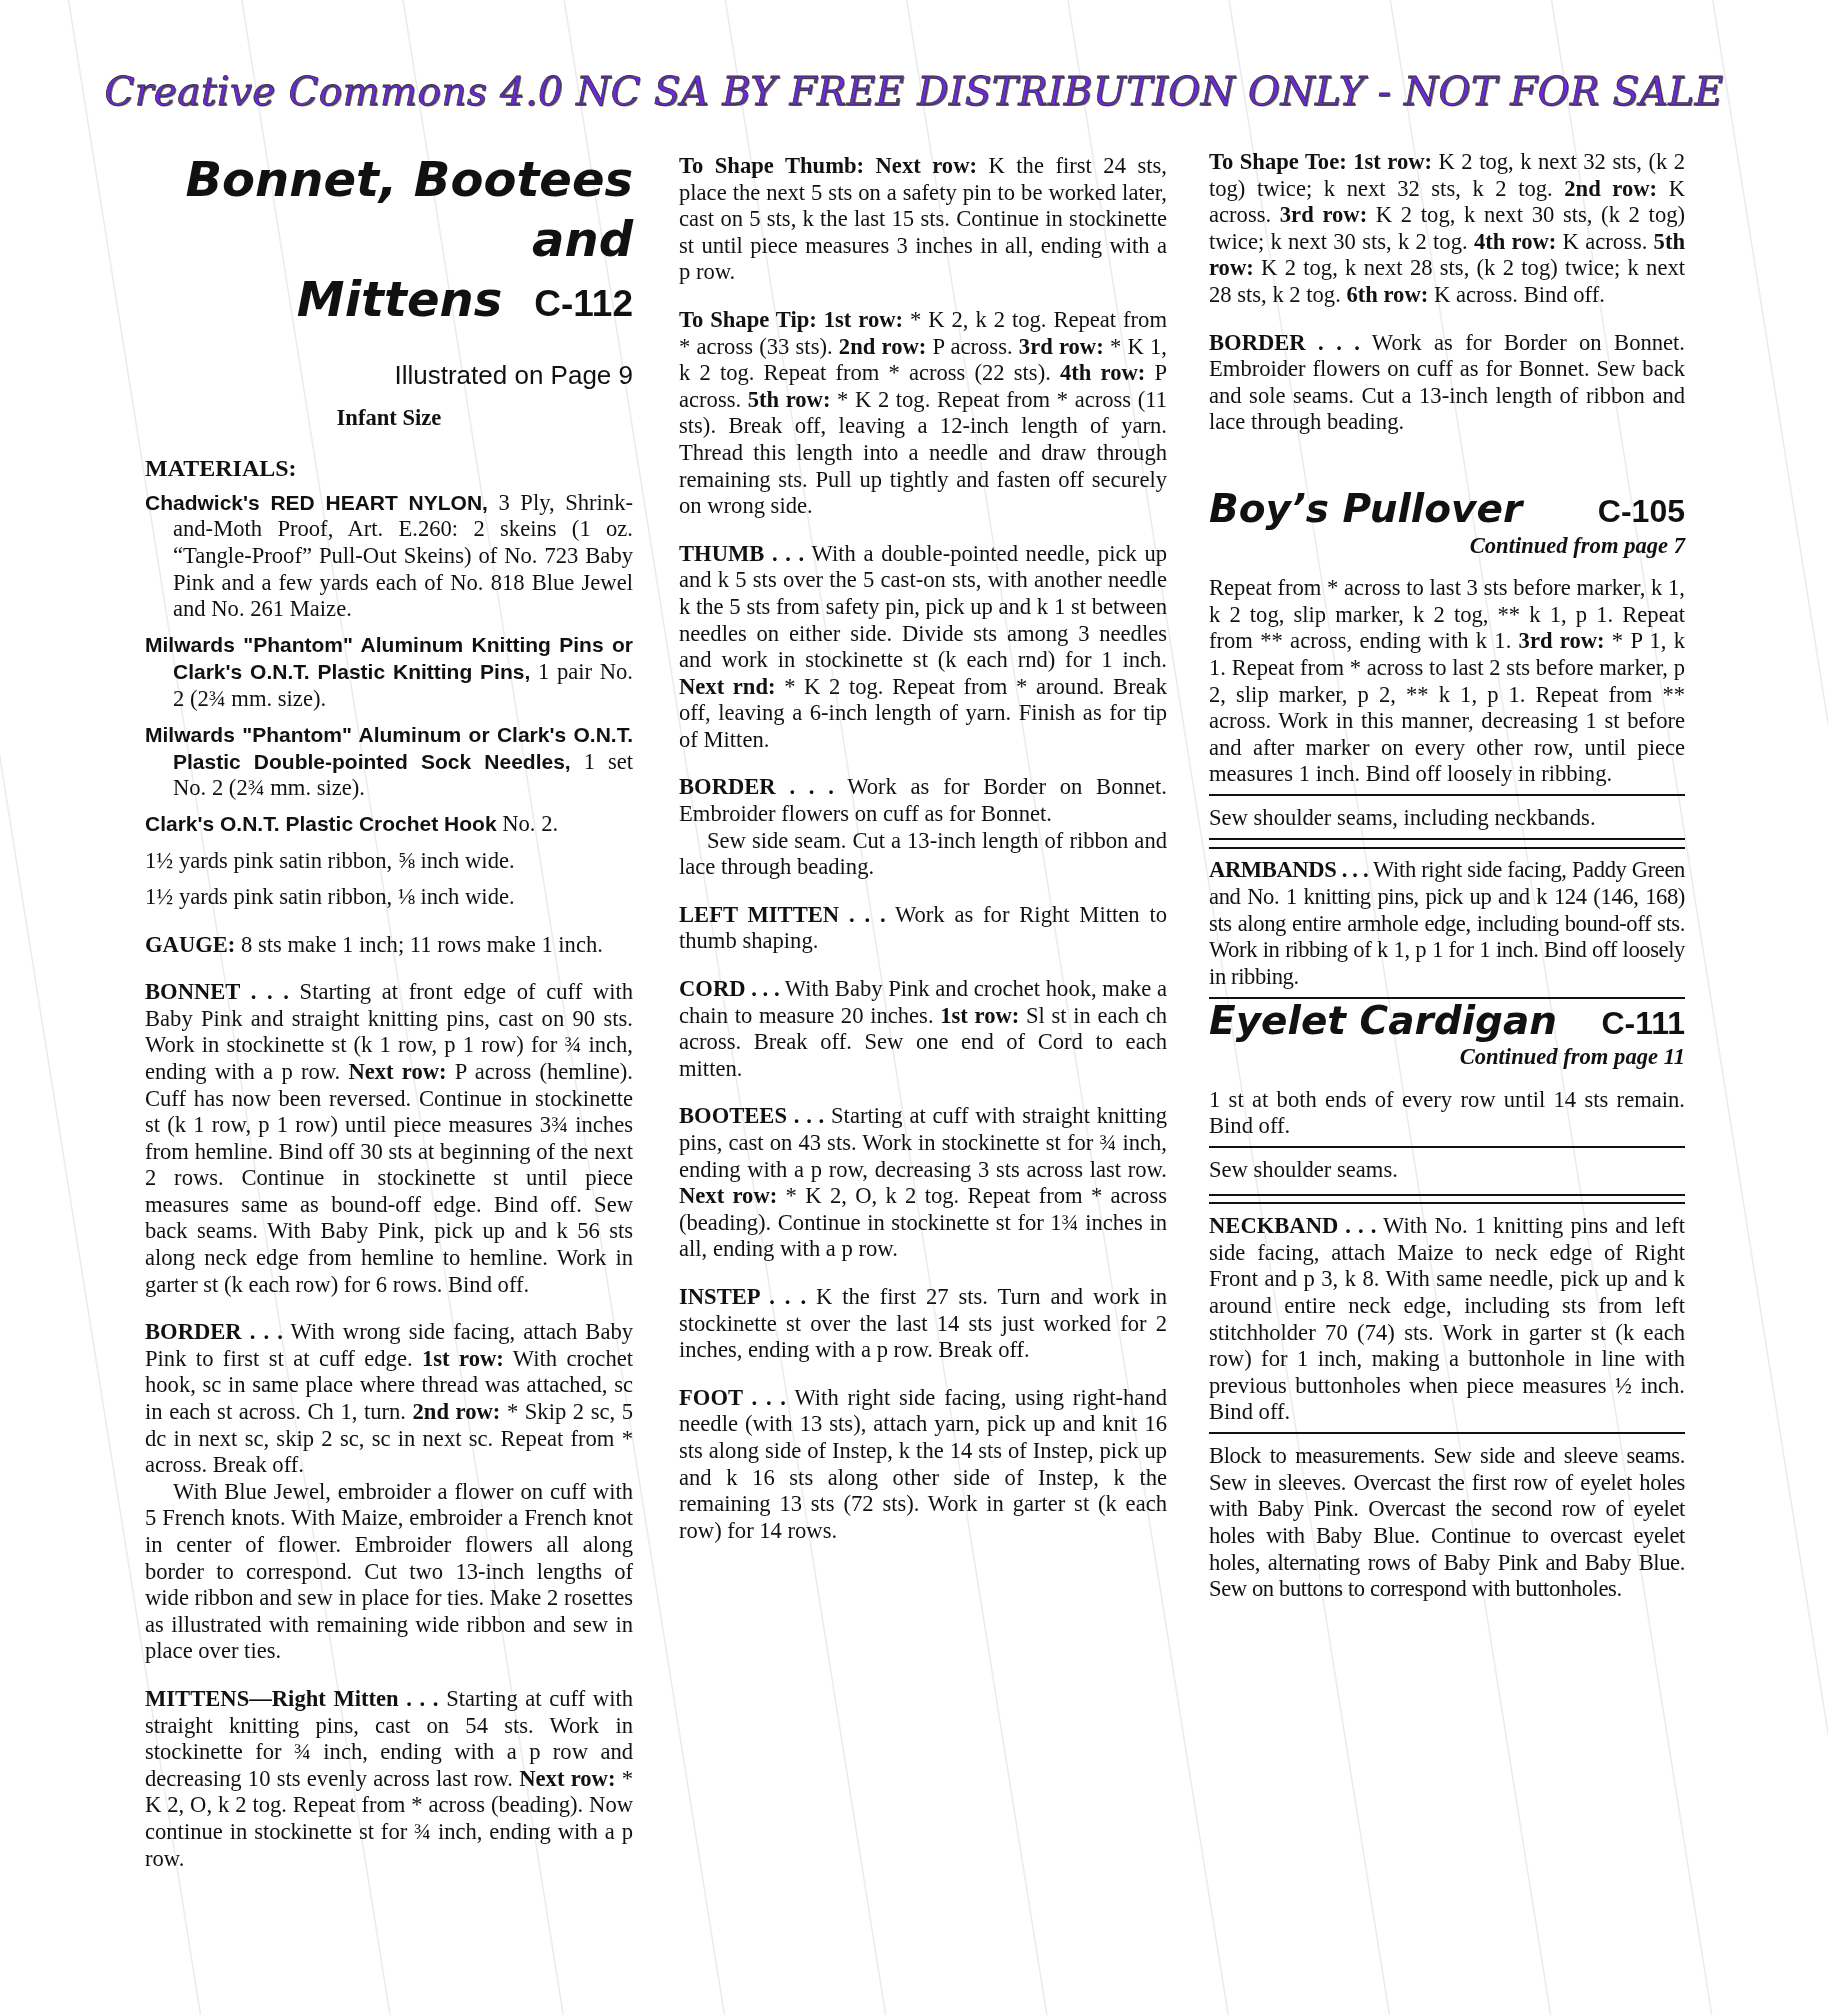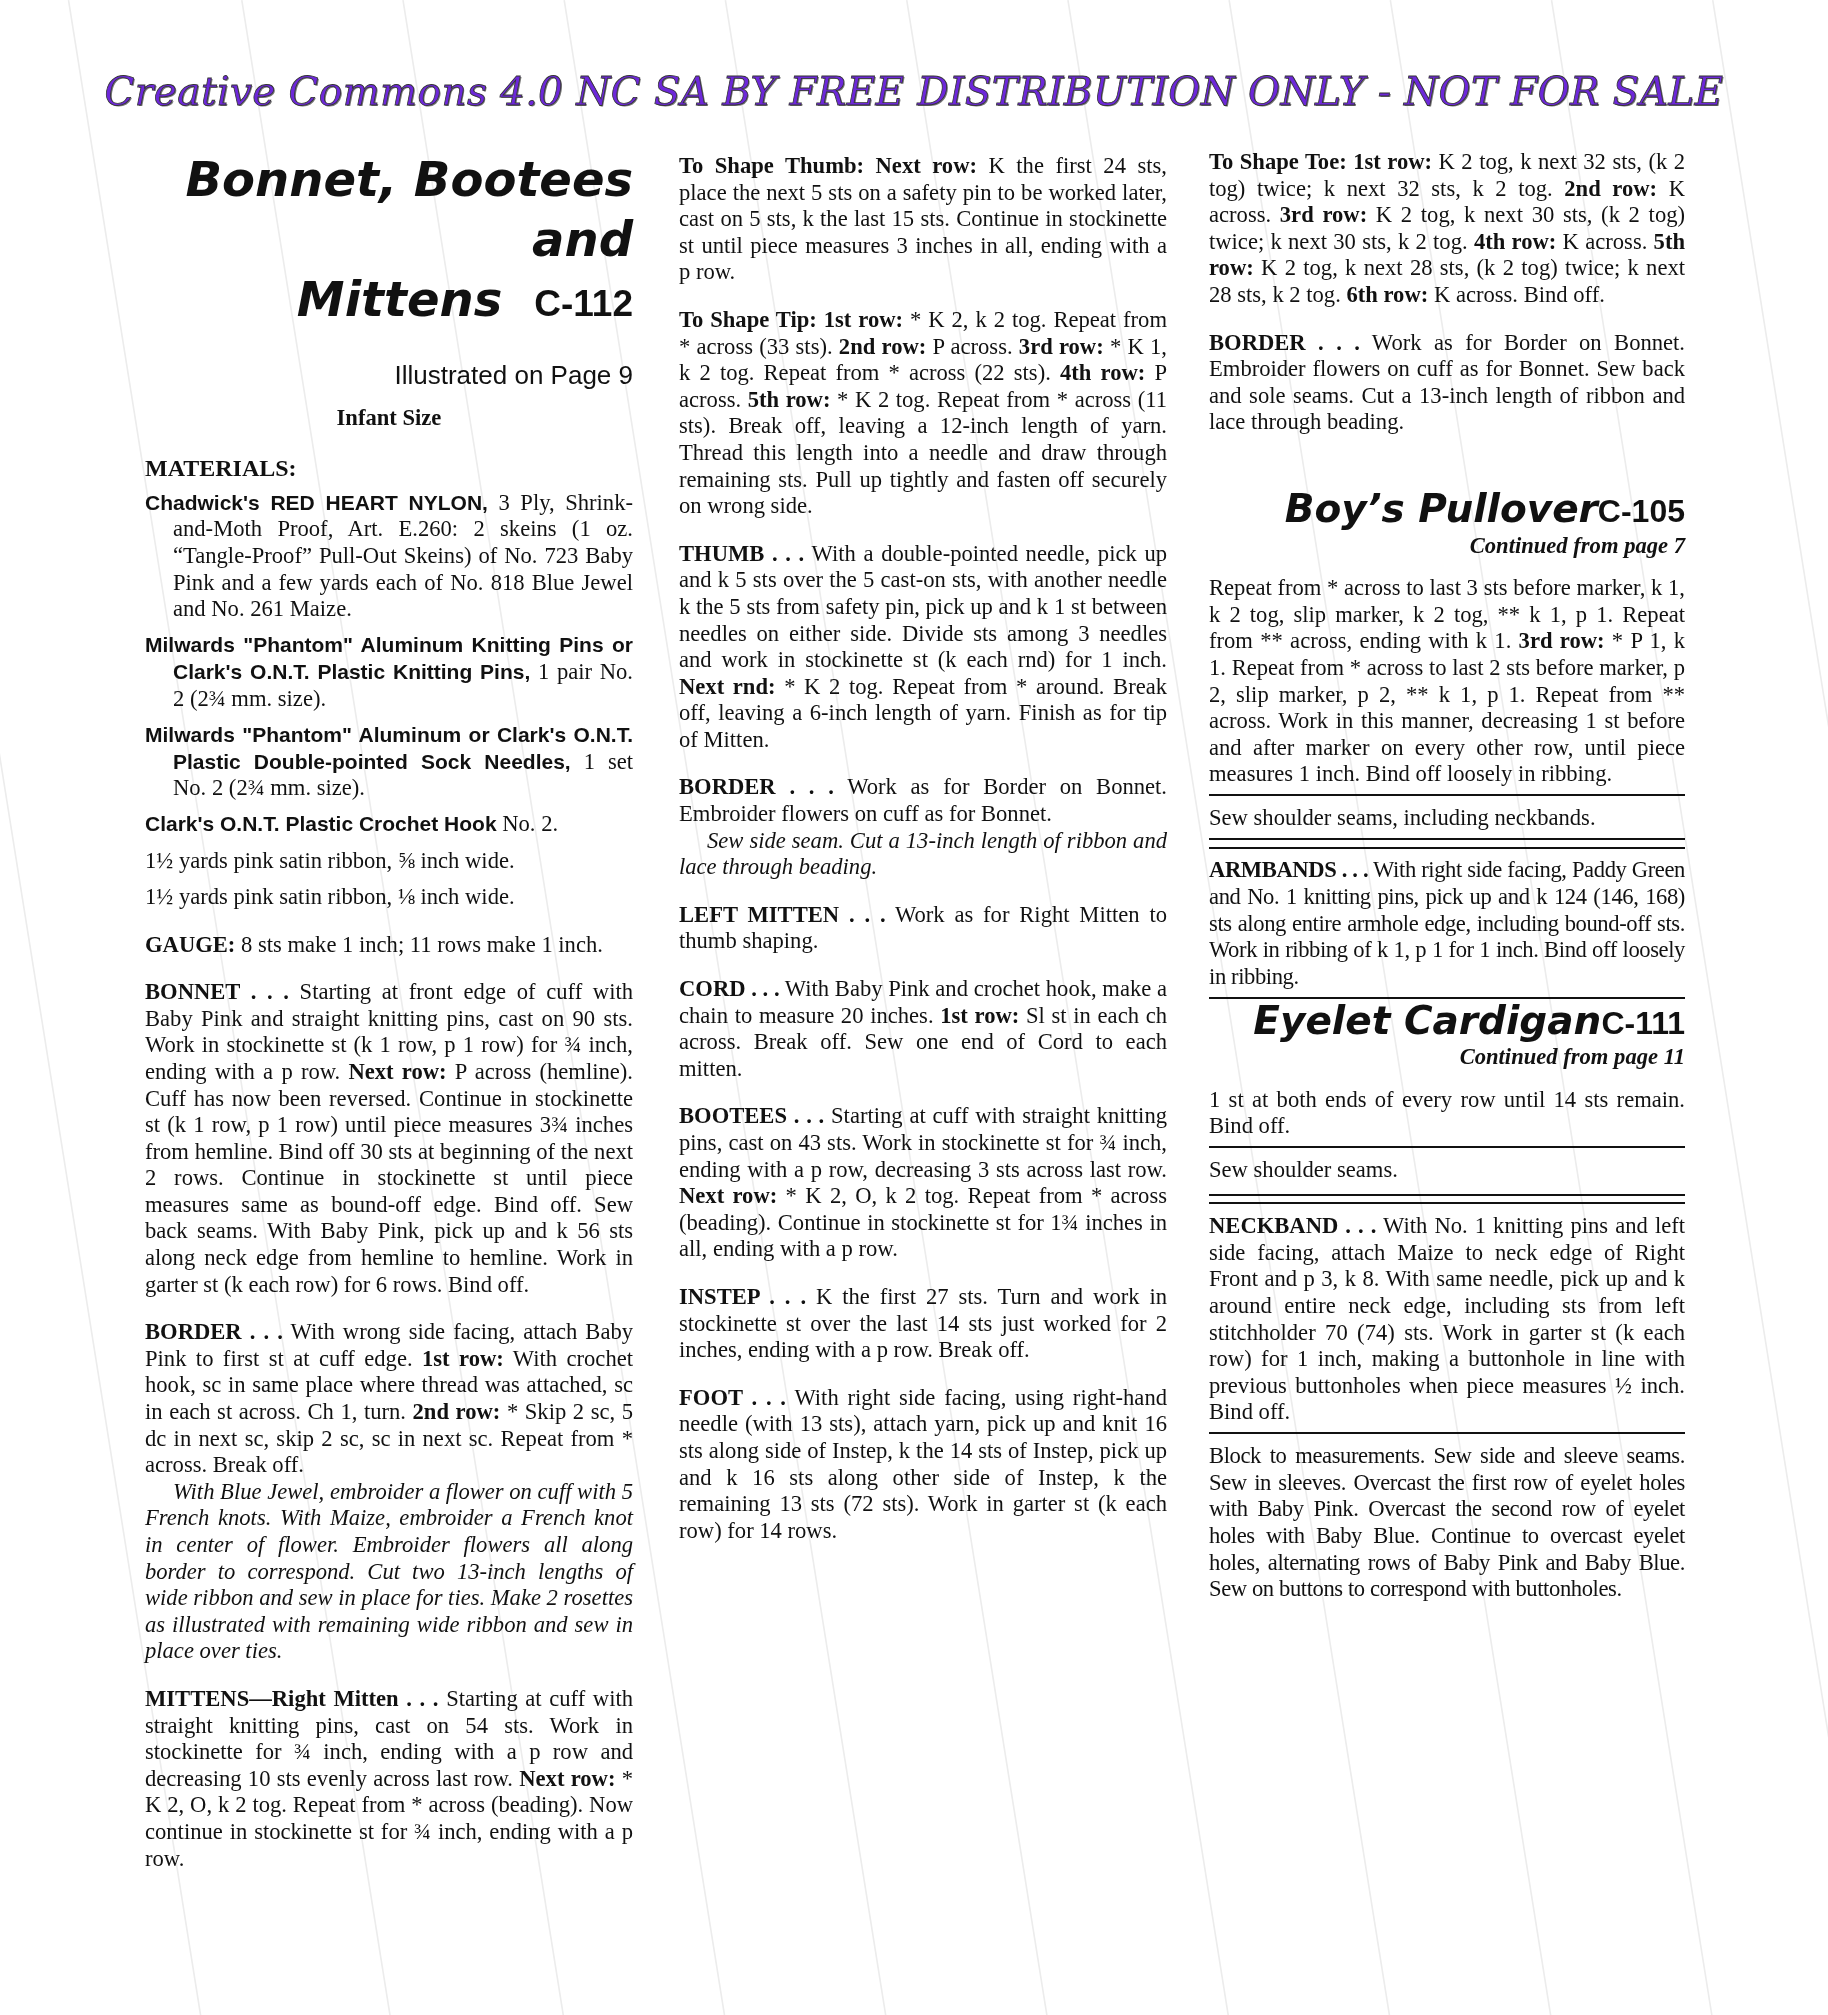--- a/index.html
+++ b/index.html
@@ -19,22 +19,22 @@
   .b { font-weight: bold; }
   .title-script { font-family: "DejaVu Sans", sans-serif; font-style: italic; font-weight: bold; }
   .main-title { text-align: right; font-size: 48px; line-height: 60px; margin: 0; }
   .main-title .l2 { display: block; }
   .code { font-family: "Liberation Sans", sans-serif; font-weight: bold; font-style: normal; font-size: 37px; margin-left: 32px; }
   .subtitle { text-align: right; font-family: "Liberation Sans", sans-serif; font-size: 26px; margin: 28px 0 16px 0; }
   .size { text-align: center; font-weight: bold; font-size: 22.6px; margin: 0 0 24px 0; }
   .mat-head { font-weight: bold; font-size: 24px; margin: 0 0 8px 0; }
   .mat { padding-left: 28px; text-indent: -28px; margin: 0 0 9.7px 0; }
   .mat .sans { font-family: "Liberation Sans", sans-serif; font-weight: bold; font-size: 21px; }
-  .indent { text-indent: 28px; font-style: italic; }
-  .sec-title-row { display: flex; justify-content: flex-end; align-items: baseline; margin: 0 0 8px 8px; }
+  .indent { text-indent: 28px; }
+  .sec-title-row { display: flex; justify-content: space-between; align-items: baseline; margin: 0 0 8px 0; }
   .sec-title { font-size: 39px; }
   .sec-code { font-family: "Liberation Sans", sans-serif; font-weight: bold; font-size: 32px; }
   .continued { text-align: right; font-style: italic; font-weight: bold; font-size: 22.6px; margin: 0 0 16px 0; }
   .rule { border-top: 2px solid #111; margin: 6.4px 0 8.9px 0; }
   .double-rule { border-top: 2px solid #111; border-bottom: 2px solid #111; height: 6.4px; margin: 6.4px 0 8.9px 0; }
   .condensed { font-family: "Liberation Serif", serif; letter-spacing: -0.4px; }
 </style>
 </head>
 <body>
 

